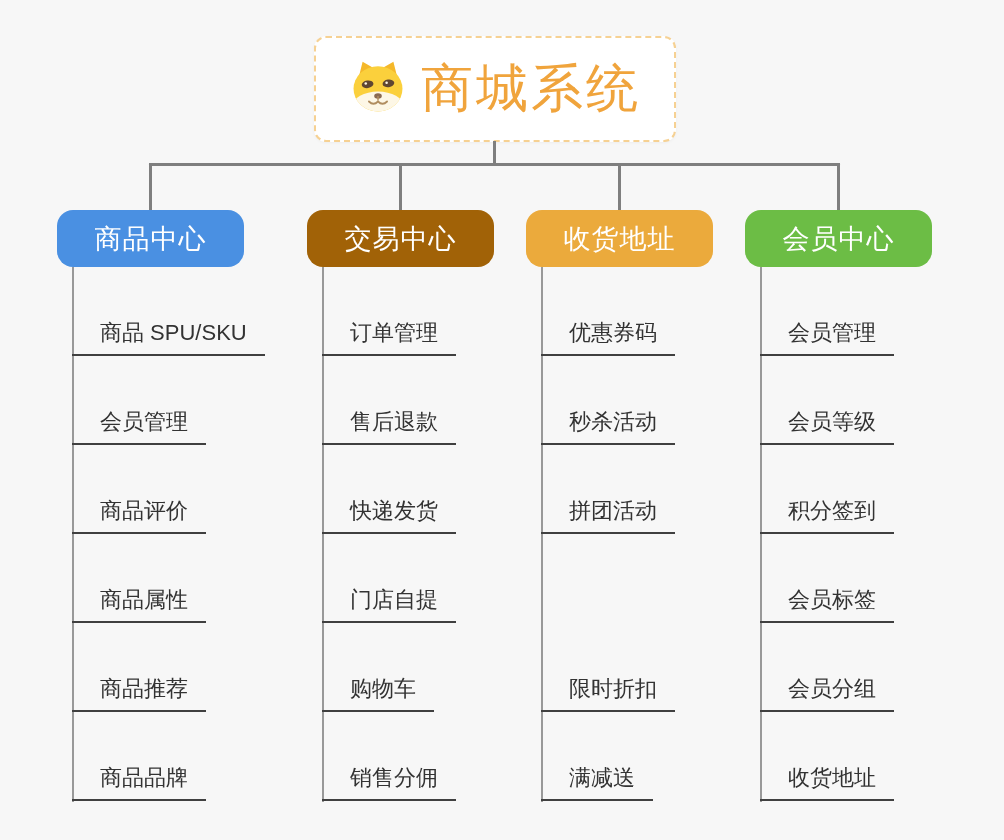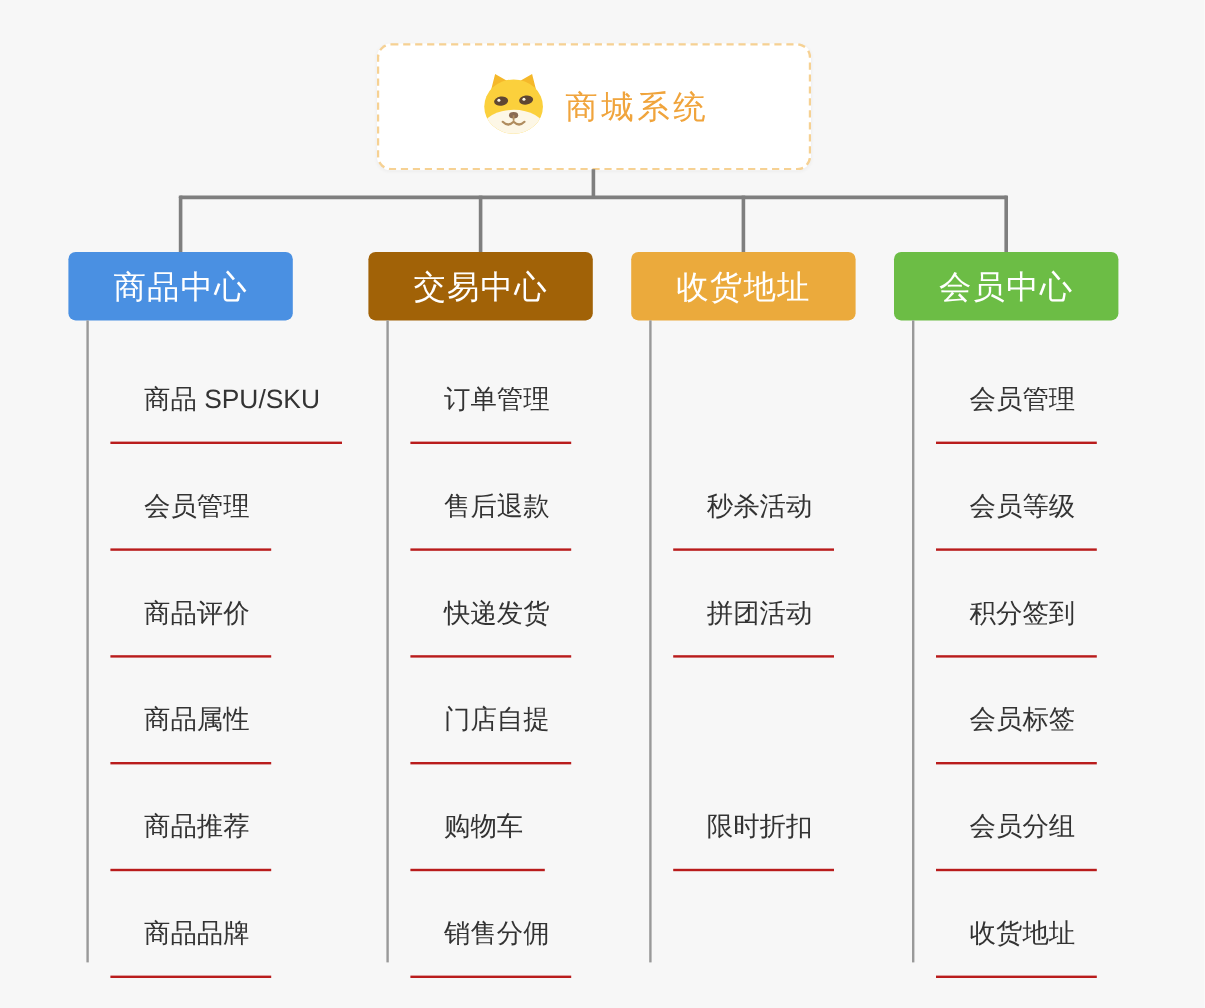--- a/index.html
+++ b/index.html
@@ -6,42 +6,42 @@
   body{font-family:"Liberation Sans","DejaVu Sans",sans-serif;}
   .canvas{position:relative;width:1004px;height:840px;background:#f7f7f7;overflow:hidden;}
 
   
   .root-node{
     position:absolute;left:314px;top:36px;width:362px;height:106px;
     background:#ffffff;border:2px dashed #f6d193;border-radius:12px;
     box-sizing:border-box;display:flex;align-items:center;justify-content:center;gap:14px;
     box-shadow:0 1px 3px rgba(0,0,0,0.04);
   }
-  .root-title{font-size:27px;letter-spacing:3px;font-weight:500;}
+  .root-title{font-size:52px;letter-spacing:3px;font-weight:500;}
 
   
   .line{position:absolute;background:#7f7f7f;}
   .root-stem{left:493px;top:141px;width:3px;height:24px;}
   .h-line{left:149px;top:163px;width:691px;height:3px;border-radius:2px;}
   .stub{top:163px;width:3px;height:47px;}
   .stub.s1{left:149px;} .stub.s2{left:399px;} .stub.s3{left:618px;} .stub.s4{left:837px;}
 
   
   .col{position:absolute;top:210px;width:250px;height:600px;}
   .col.c1{left:57px;} .col.c2{left:307px;} .col.c3{left:526px;} .col.c4{left:745px;}
   .branch-node{
-    position:absolute;left:0;top:0;width:187px;height:57px;border-radius:6px;
+    position:absolute;left:0;top:0;width:187px;height:57px;border-radius:16px;
     display:flex;align-items:center;justify-content:center;
     color:#ffffff;font-size:27px;letter-spacing:1px;
   }
   .trunk{position:absolute;left:15px;top:57px;width:2px;height:535px;background:#999999;}
   .leaf{
     position:absolute;left:15px;
-    padding:0 18px 19px 28px;border-bottom:2px solid #b91c1c;
-    font-size:22px;line-height:32px;color:#333333;white-space:nowrap;margin-left:20px;
+    padding:0 18px 5px 28px;border-bottom:2px solid #404040;
+    font-size:22px;line-height:32px;color:#333333;white-space:nowrap;
   }
   .leaf.r1{top:107px;} .leaf.r2{top:196px;} .leaf.r3{top:285px;}
   .leaf.r4{top:374px;text-align:right;} .leaf.r5{top:463px;} .leaf.r6{top:552px;}
 </style>
 </head>
 <body>
 
 <div class="canvas">
 
   <div class="root-node">
@@ -91,23 +91,25 @@
     <div class="leaf r2">售后退款</div>
     <div class="leaf r3">快递发货</div>
     <div class="leaf r4">门店自提</div>
     <div class="leaf r5">购物车</div>
     <div class="leaf r6">销售分佣</div>
   </div>
 
   <div class="col c3">
     <div class="branch-node" style="background-color: rgb(235, 170, 60);">收货地址</div>
     <div class="trunk"></div>
+    <div class="leaf r1">优惠券码</div>
     <div class="leaf r2">秒杀活动</div>
     <div class="leaf r3">拼团活动</div>
     <div class="leaf r5">限时折扣</div>
+    <div class="leaf r6">满减送</div>
   </div>
 
   <div class="col c4">
     <div class="branch-node" style="background-color: rgb(108, 189, 69);">会员中心</div>
     <div class="trunk"></div>
     <div class="leaf r1">会员管理</div>
     <div class="leaf r2">会员等级</div>
     <div class="leaf r4">会员标签</div>
     <div class="leaf r3">积分签到</div>
     <div class="leaf r5">会员分组</div>

